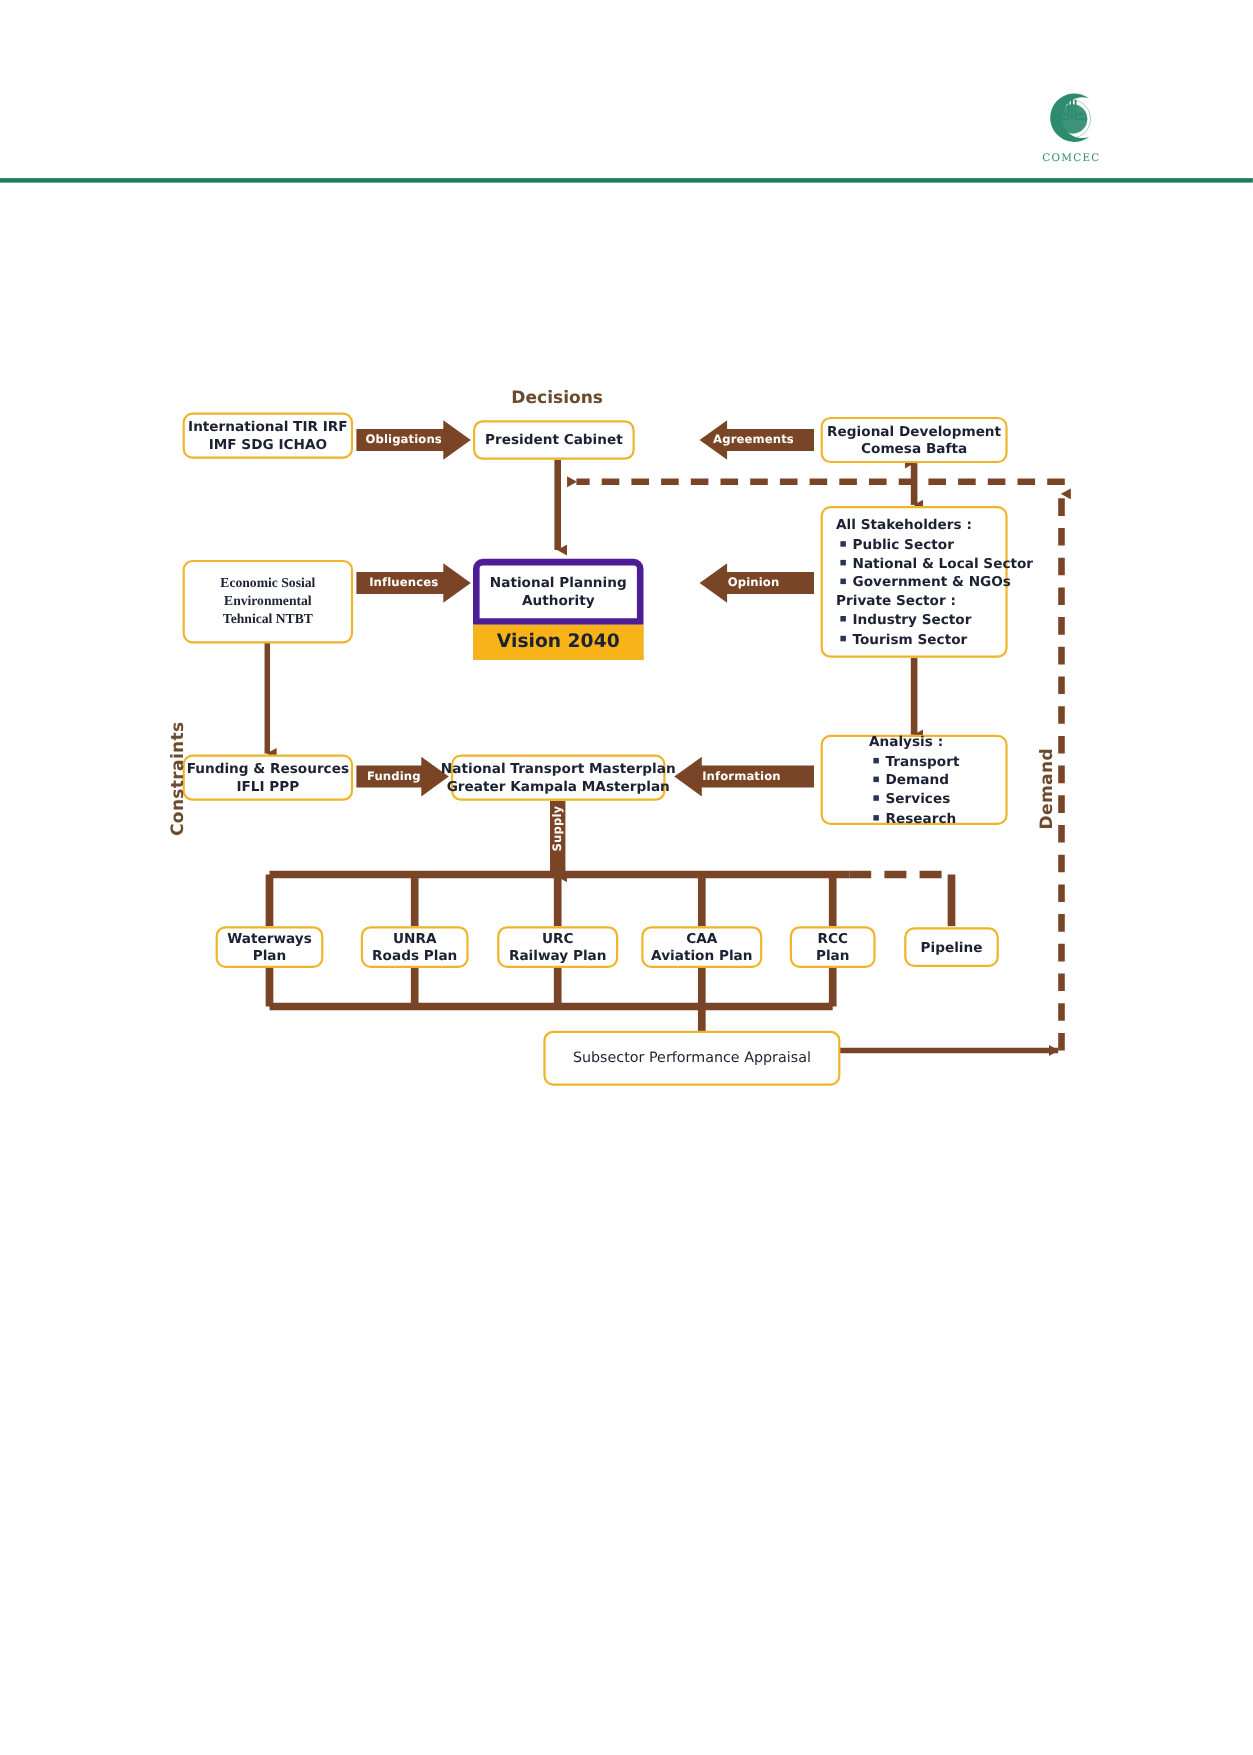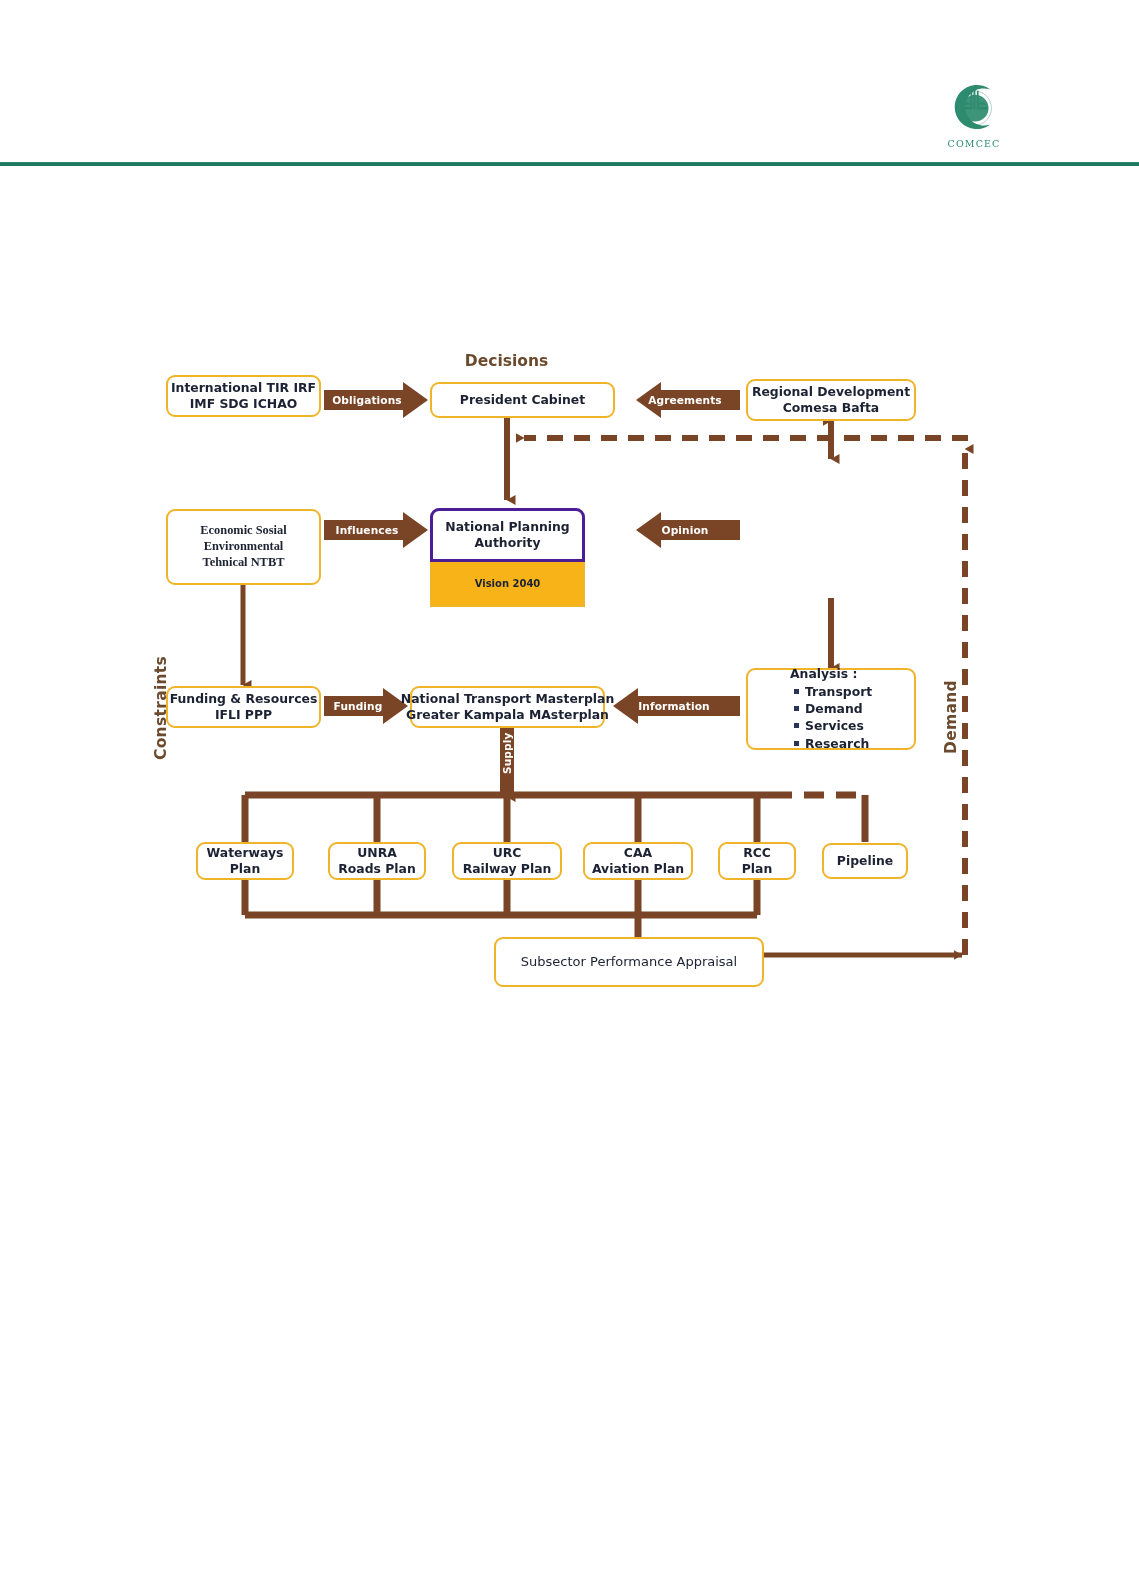--- a/index.html
+++ b/index.html
@@ -29,26 +29,26 @@
     color:#1c2233;font-weight:bold;
     display:flex;flex-direction:column;align-items:center;justify-content:center;
     text-align:center;line-height:1.28;font-size:12.4px;
     z-index:3;
   }
   .node .ln{display:block;white-space:nowrap;}
   .node.left-align{align-items:flex-start;text-align:left;}
 
   
   #npa-group{position:absolute;left:430px;top:508px;width:155px;z-index:3;}
-  #npa-head{box-sizing:border-box;border:3px solid #4c1d95;border-radius:9px 9px 0 0;
+  #npa-head{box-sizing:border-box;border:6px solid #4c1d95;border-radius:9px 9px 0 0;
     background:#fff;padding:8px 4px;text-align:center;font-weight:bold;
     font-size:12.4px;line-height:1.3;color:#1c2233;}
   #npa-vision{box-sizing:border-box;border:2px solid #f0b429;border-top:none;
-    background:#f7b318;padding:16px 4px;text-align:center;font-weight:bold;
-    font-size:10px;color:#1c2233;}
+    background:#f7b318;padding:5px 4px;text-align:center;font-weight:bold;
+    font-size:17px;color:#1c2233;}
   #npa-ndp{box-sizing:border-box;border:2px solid #f0b429;border-top:none;
     border-radius:0 0 9px 9px;background:#fff;padding:6px 4px 7px;
     text-align:center;font-weight:bold;font-size:12.4px;line-height:1.3;color:#1c2233;}
 
   
   .listnode{padding:9px 10px 9px 12px;}
   .listnode .hdr{font-weight:bold;font-size:12.4px;color:#1c2233;margin-bottom:1px;}
   .listnode ul{margin:0;padding:0 0 0 15px;list-style:none;}
   .listnode li{position:relative;font-weight:bold;font-size:12.4px;color:#1c2233;
     line-height:1.38;white-space:nowrap;}
@@ -162,21 +162,21 @@
   <div id="cap-decisions">Decisions</div>
 
   <div class="side-cap" style="left:152px;top:650px;height:110px;">Constraints</div>
   <div class="side-cap" style="left:942px;top:658px;height:96px;">Demand</div>
 
   <div class="node" style="left:166px;top:375px;width:155px;height:42px;">
     <span class="ln">International TIR IRF</span>
     <span class="ln">IMF SDG ICHAO</span>
   </div>
 
-  <div class="node" style="left:430px;top:382px;width:185px;height:36px;">
+  <div class="node" style="left:430px;top:382px;width:147px;height:36px;">
     <span class="ln">President Cabinet</span>
   </div>
 
   <div class="node" style="left:746px;top:379px;width:170px;height:42px;">
     <span class="ln">Regional Development</span>
     <span class="ln">Comesa Bafta</span>
   </div>
 
   <div class="node" style="left:166px;top:509px;width:155px;height:76px;font-family:Liberation Serif, serif;">
     <span class="ln">Economic Sosial</span>
@@ -185,20 +185,34 @@
   </div>
 
   <div id="npa-group">
     <div id="npa-head">
       <span class="ln">National Planning</span>
       <span class="ln">Authority</span>
     </div>
     <div id="npa-vision">Vision 2040</div>
   </div>
 
+  <div class="node listnode left-align" style="left:746px;top:460px;width:170px;height:138px;">
+    <div class="hdr">All Stakeholders :</div>
+    <ul>
+      <li>Public Sector</li>
+      <li>National &amp; Local Sector</li>
+      <li>Government &amp; NGOs</li>
+    </ul>
+    <div class="spacer"></div>
+    <div class="hdr">Private Sector :</div>
+    <ul>
+      <li>Industry Sector</li>
+      <li>Tourism Sector</li>
+    </ul>
+  </div>
 
   <div class="node" style="left:166px;top:686px;width:155px;height:42px;">
     <span class="ln">Funding &amp; Resources</span>
     <span class="ln">IFLI PPP</span>
   </div>
 
   <div class="node" style="left:410px;top:686px;width:195px;height:42px;">
     <span class="ln">National Transport Masterplan</span>
     <span class="ln">Greater Kampala MAsterplan</span>
   </div>

